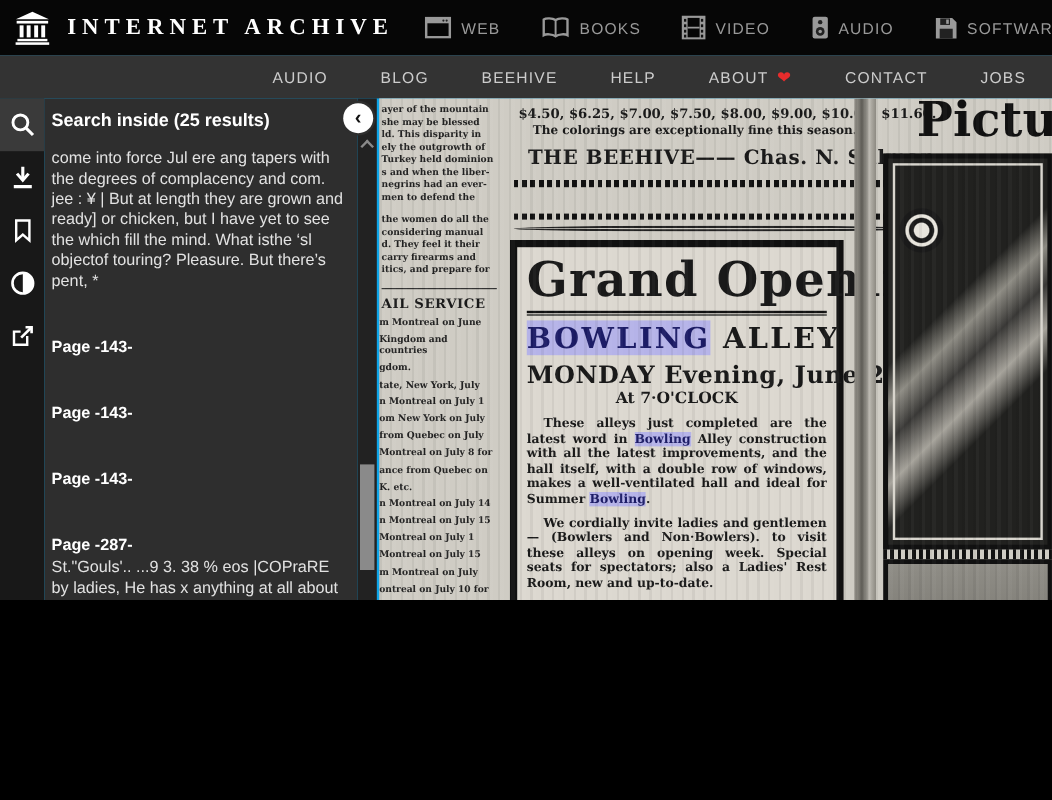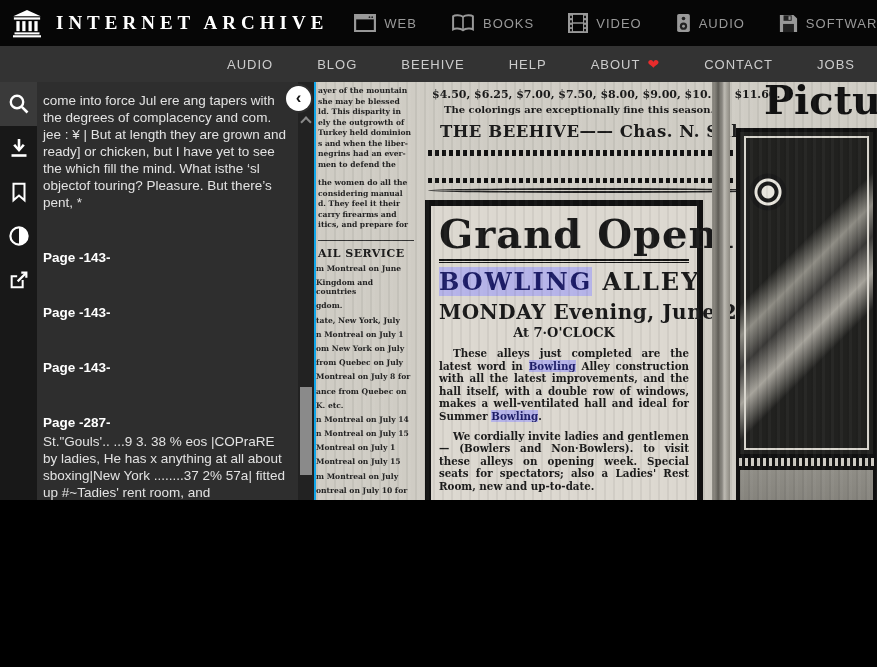--- a/index.html
+++ b/index.html
@@ -254,20 +254,24 @@
     <div class="rail-btn">
       <svg class="icon" width="22" height="22" viewBox="0 0 24 24">
         <path d="M16 12 V20 H4 V8 H10" fill="none" stroke="#fff" stroke-width="2.2"></path>
         <line x1="10.5" y1="13.5" x2="20" y2="4" stroke="#fff" stroke-width="2.4"></line>
         <polyline points="14.5,4 20,4 20,9.5" fill="none" stroke="#fff" stroke-width="2.4"></polyline>
       </svg>
     </div>
   </div>
 
   <div class="panel">
+    <div class="panel-title">
+      <span>Search inside</span>
+      <span>(25 results)</span>
+    </div>
     <div id="results-list">
     <div class="result">
 
       <div class="txt">come into force Jul ere ang tapers with the degrees of complacency and com. jee : ¥ | But at length they are grown and ready] or chicken, but I have yet to see the which fill the mind. What isthe ‘sl objectof touring? Pleasure. But there’s pent, *</div>
     </div>
 
     <div class="result">
       <div class="pg">Page -143-</div>
     </div>
 

